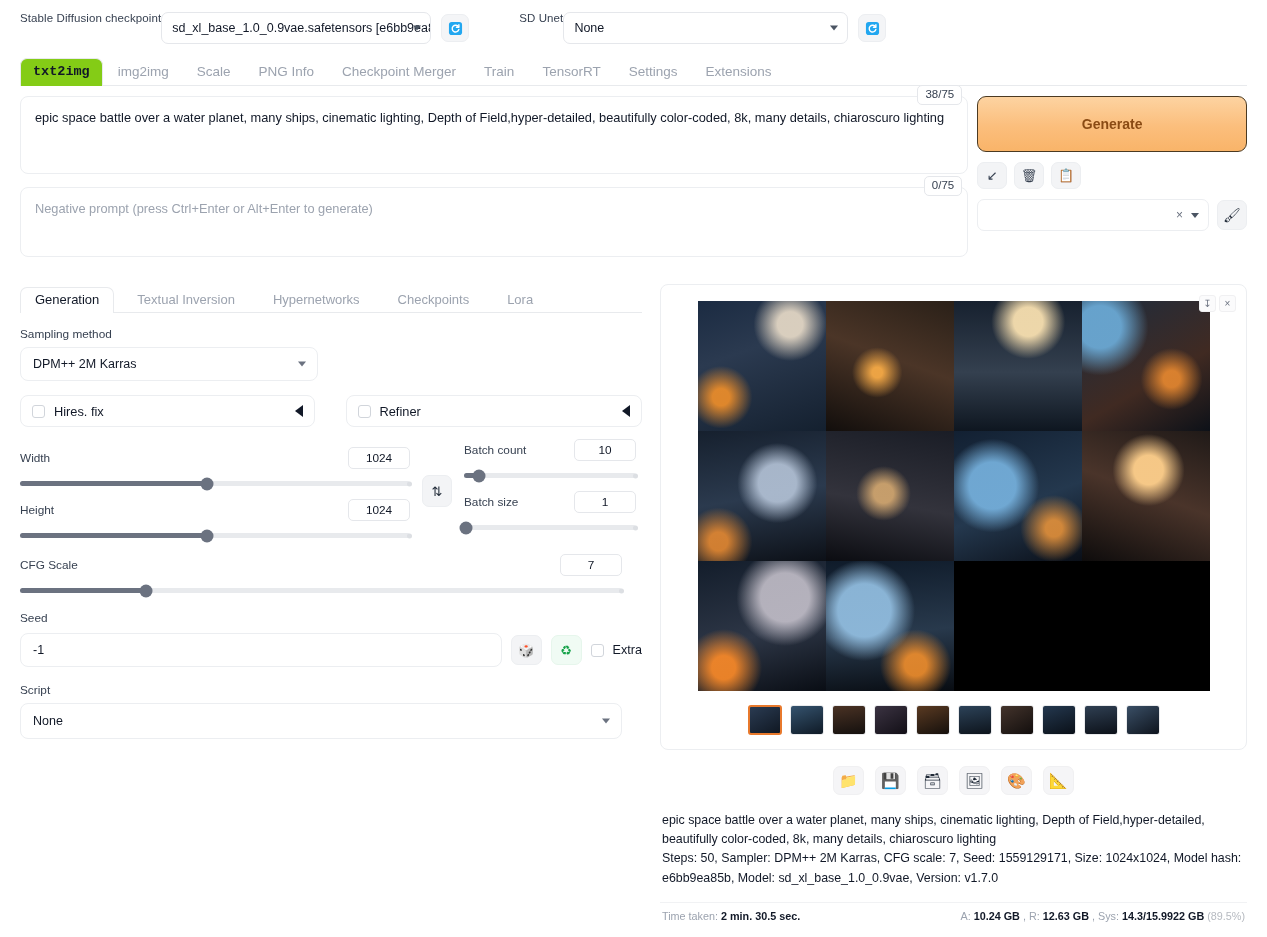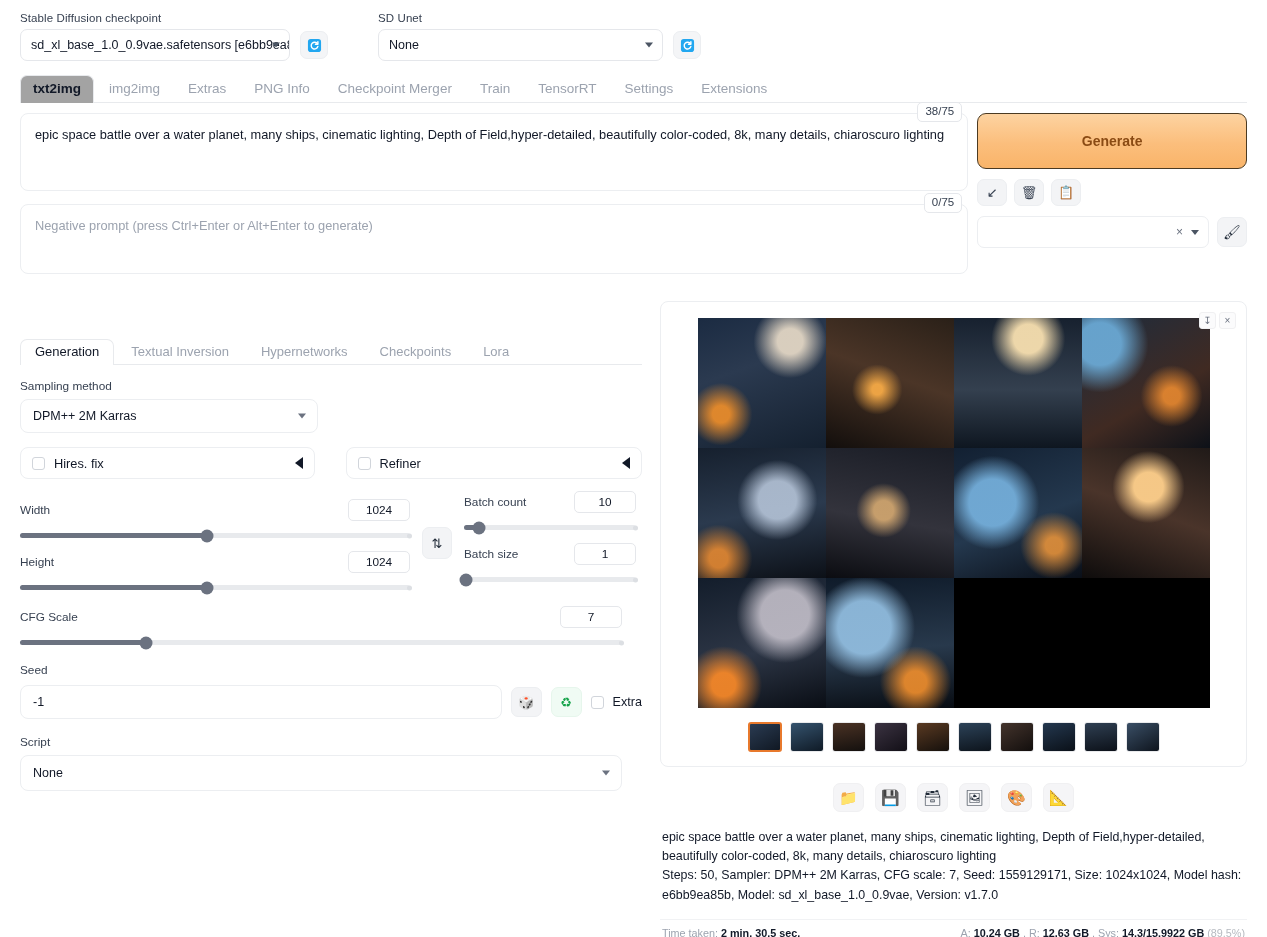--- a/index.html
+++ b/index.html
@@ -8,21 +8,21 @@
     background: #ffffff;
     font-family: "Liberation Sans", sans-serif;
     font-size: 13px;
     color: #1f2937;
     overflow: hidden;
   }
   .app { position: relative; width: 1267px; height: 937px; }
 
   
   .topbar { display: flex; align-items: flex-end; gap: 10px; padding: 12px 20px 6px 20px; }
-  .field-group { display: flex; flex-direction: column; }
+  .field-group { display: flex; }
   .field-label { font-size: 11.5px; color: #374151; margin-bottom: 5px; letter-spacing: .1px; }
   .select-box {
     position: relative; height: 32px; border: 1px solid #e5e7eb; border-radius: 7px;
     background: #fff; display: flex; align-items: center; padding: 0 24px 0 10px;
     font-size: 12.5px; color: #111827; white-space: nowrap; overflow: hidden;
   }
   .select-box .caret {
     position: absolute; right: 9px; top: 50%; transform: translateY(-50%);
     width: 0; height: 0; border-left: 4px solid transparent; border-right: 4px solid transparent;
     border-top: 5px solid #4b5563;
@@ -40,22 +40,22 @@
   .tabrow {
     display: flex; align-items: flex-end; gap: 2px; margin: 6px 20px 0 20px;
     border-bottom: 1px solid #e8eaed; height: 30px;
   }
   .tab {
     padding: 5px 12px 7px 12px; font-size: 13.5px; color: #9ca3af; cursor: pointer;
     border: 1px solid transparent; border-bottom: none; border-radius: 7px 7px 0 0;
     position: relative; top: 1px; white-space: nowrap;
   }
   .tab.active {
-    color: #111827; font-weight: bold; background: #a3a3a3;
-    border-color: #e8eaed; border-bottom-color: #fff;
+    color: #111827; font-weight: bold; background: #84cc16;
+    border-color: #e8eaed; border-bottom-color: #fff; font-family: Liberation Mono, monospace;
   }
 
   
   .promptzone { display: flex; gap: 9px; padding: 10px 20px 0 20px; }
   .prompt-col { width: 956px; position: relative; }
   .prompt-wrap { position: relative; margin-bottom: 10px; }
   .token-counter {
     position: absolute; right: 6px; top: -11px; z-index: 5;
     background: #fff; border: 1px solid #e5e7eb; border-radius: 5px;
     font-size: 11.5px; color: #374151; padding: 2px 7px; line-height: 1.2;
@@ -98,21 +98,21 @@
     border: 1px solid #eceef1; display: flex; align-items: center; justify-content: center;
     cursor: pointer; font-size: 14px;
   }
 
   
   .body { display: flex; gap: 18px; padding: 14px 20px 0 20px; }
   .left-col { width: 622px; }
   .right-col { width: 590px; }
 
   .subtabrow {
-    display: flex; align-items: flex-end; gap: 2px; border-bottom: 1px solid #e8eaed; height: 29px; margin-top: 35px;
+    display: flex; align-items: flex-end; gap: 8px; border-bottom: 1px solid #e8eaed; height: 29px;
   }
   .subtab {
     padding: 4px 14px 6px 14px; font-size: 13px; color: #9ca3af; cursor: pointer;
     border: 1px solid transparent; border-bottom: none; border-radius: 7px 7px 0 0;
     position: relative; top: 1px; white-space: nowrap;
   }
   .subtab.active { color: #111827; background: #fff; border-color: #e8eaed; border-bottom-color: #fff; }
 
   
   .param-grid { display: flex; gap: 31px; margin-top: 14px; }
@@ -250,21 +250,21 @@
         <rect x="1" y="1" width="14" height="14" rx="3" fill="#22a7f0"></rect>
         <path d="M11.2 6.3A3.6 3.6 0 1 0 11.6 9" stroke="#fff" stroke-width="1.5" fill="none" stroke-linecap="round"></path>
         <path d="M11.6 4v2.6H9" stroke="#fff" stroke-width="1.5" fill="none" stroke-linecap="round" stroke-linejoin="round"></path>
       </svg>
     </div>
   </div>
 
   <div class="tabrow">
     <div class="tab active">txt2img</div>
     <div class="tab">img2img</div>
-    <div class="tab">Extras</div>
+    <div class="tab">Scale</div>
     <div class="tab">PNG Info</div>
     <div class="tab">Checkpoint Merger</div>
     <div class="tab">Train</div>
     <div class="tab">TensorRT</div>
     <div class="tab">Settings</div>
     <div class="tab">Extensions</div>
   </div>
 
   <div class="promptzone">
     <div class="prompt-col">

